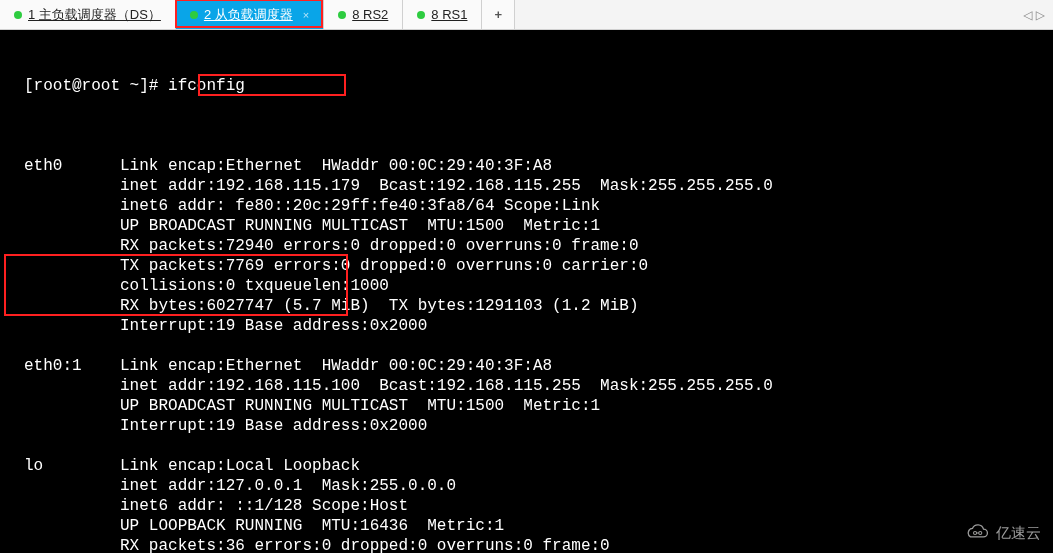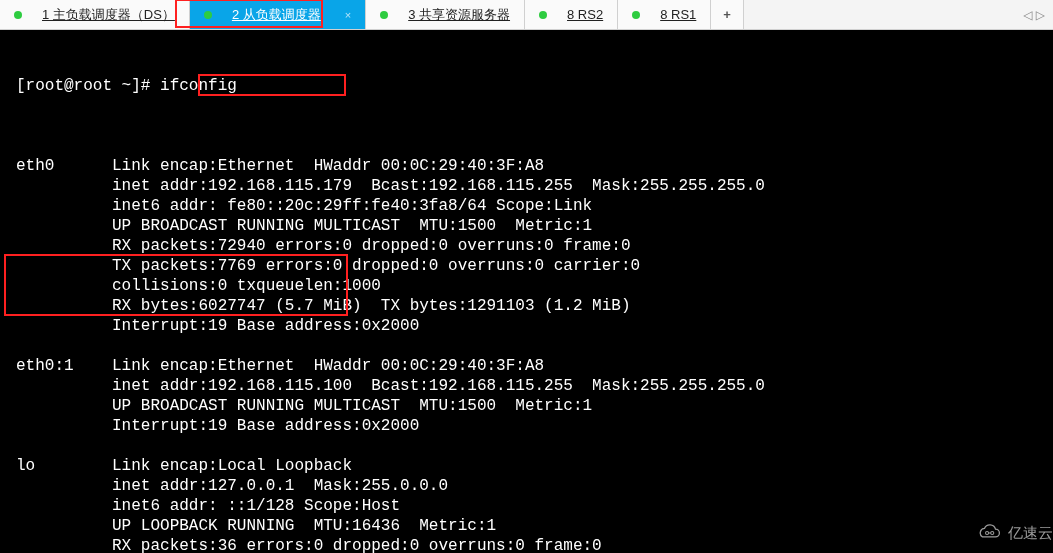--- a/index.html
+++ b/index.html
@@ -1,48 +1,44 @@
 <!DOCTYPE html>
 <html><head>
 <meta charset="utf-8">
 <style>
   * { margin: 0; padding: 0; box-sizing: border-box; }
   html, body { width: 1053px; height: 553px; overflow: hidden; font-family: "Segoe UI", "Microsoft YaHei", sans-serif; background: #000; }
   .tabbar { display: flex; align-items: stretch; height: 30px; background: #f4f4f4; border-bottom: 1px solid #d0d0d0; font-size: 13px; position: relative; }
-  .tab { display: flex; align-items: center; gap: 20px; padding: 0 14px; border-right: 1px solid #d0d0d0; background: #fafafa; cursor: pointer; color: #222; position: relative; }
+  .tab { display: flex; align-items: center; gap: 6px; padding: 0 14px; border-right: 1px solid #d0d0d0; background: #fafafa; cursor: pointer; color: #222; position: relative; }
   .tab.active { background: #09a5e8; color: #fff; text-align: center; }
   .tab .dot { width: 8px; height: 8px; border-radius: 50%; background: #2ecc40; }
   .tab .label { text-decoration: underline; white-space: nowrap; }
   .tab .close { font-size: 11px; color: inherit; opacity: .7; padding-left: 4px; }
   .tab.newtab { padding: 0 12px; font-weight: bold; color: #555; }
   .tabbar .nav { margin-left: auto; display: flex; align-items: center; padding: 0 8px; color: #888; font-size: 12px; gap: 6px; }
   .highlight-tab { position: absolute; border: 2px solid #ff2020; pointer-events: none; }
-  .terminal { position: relative; width: 100%; height: calc(100% - 30px); background: #000; color: #fff; font-family: "Consolas","Courier New",monospace; font-size: 16px; line-height: 20px; padding: 6px 16px; white-space: pre; }
+  .terminal { position: relative; width: 100%; height: calc(100% - 30px); background: #000; color: #fff; font-family: "Consolas","Courier New",monospace; font-size: 16px; line-height: 20px; padding: 6px 24px; white-space: pre; }
   .terminal .row { height: 20px; }
   .hl { position: absolute; border: 2px solid #ff2020; pointer-events: none; }
-  .watermark { position: absolute; right: 0; bottom: 10px; display: flex; align-items: center; gap: 6px; color: #cfcfcf; opacity: .75; font-family: "Microsoft YaHei",sans-serif; font-size: 15px; pointer-events: none; }
+  .watermark { position: absolute; right: 12px; bottom: 10px; display: flex; align-items: center; gap: 6px; color: #cfcfcf; opacity: .75; font-family: "Microsoft YaHei",sans-serif; font-size: 15px; pointer-events: none; }
   .watermark svg { width: 26px; height: 18px; }
 </style>
 </head>
 <body>
 
 <div class="tabbar">
 
   <div class="tab">
       <span class="dot"></span>
       <span class="label">1 主负载调度器（DS）</span>
     </div>
     <div class="tab active">
       <span class="dot"></span>
       <span class="label">2 从负载调度器</span>
       <span class="close">×</span>
-    </div>
-    <div class="tab">
-      <span class="dot"></span>
-      <span class="label">3 共享资源服务器</span>
     </div>
     <div class="tab">
       <span class="dot"></span>
       <span class="label">8 RS2</span>
     </div>
     <div class="tab">
       <span class="dot"></span>
       <span class="label">8 RS1</span>
     </div>
     <div class="tab newtab">+</div>

